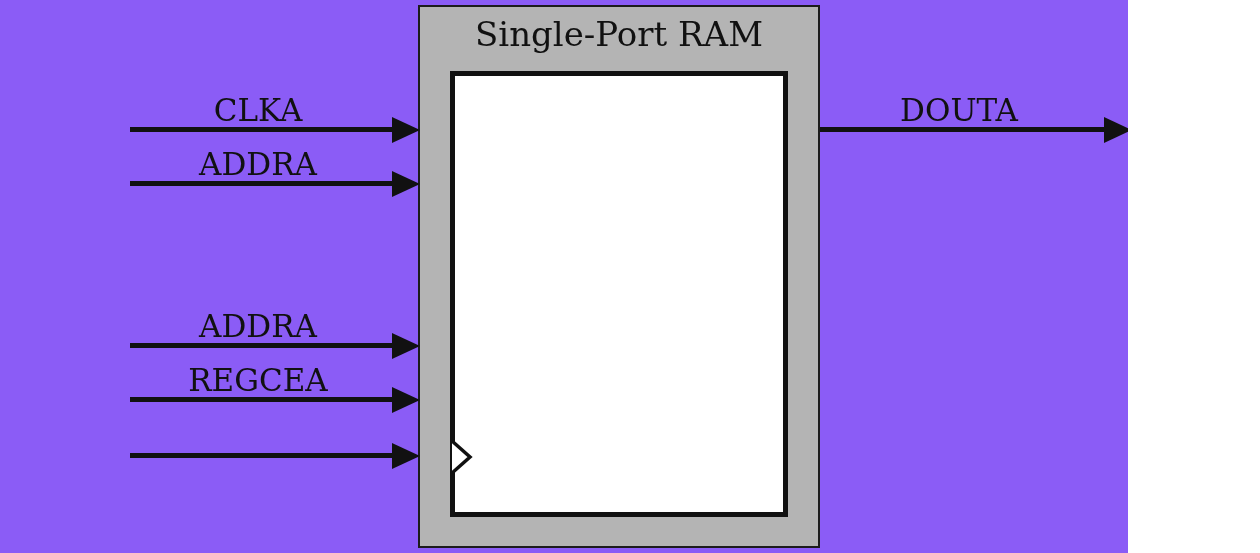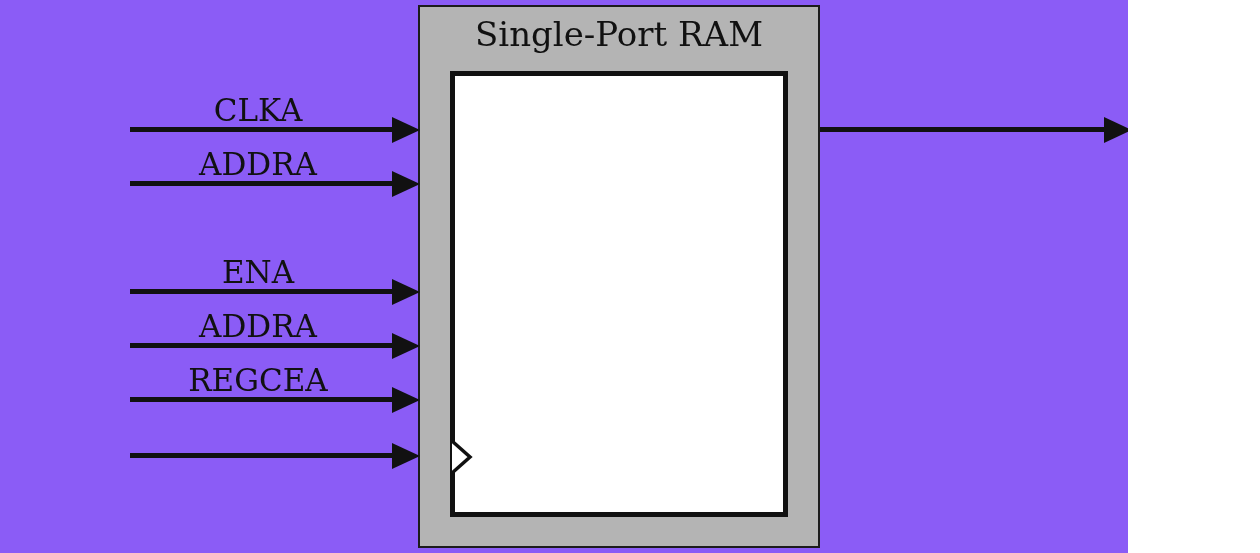--- a/index.html
+++ b/index.html
@@ -108,38 +108,34 @@
   <div class="sig-row in-row" style="top:92px">
     <div class="label">CLKA</div>
     <div class="wire"></div>
     <div class="head"></div>
   </div>
   <div class="sig-row in-row" style="top:146px">
     <div class="label">ADDRA</div>
     <div class="wire"></div>
     <div class="head"></div>
   </div>
-  <div class="sig-row in-row" style="top:254px">
-    <div class="label">ENA</div>
-    <div class="wire"></div>
-    <div class="head"></div>
-  </div>
   <div class="sig-row in-row" style="top:308px">
     <div class="label">ADDRA</div>
     <div class="wire"></div>
     <div class="head"></div>
   </div>
   <div class="sig-row in-row" style="top:362px">
     <div class="label">REGCEA</div>
     <div class="wire"></div>
     <div class="head"></div>
   </div>
   <div class="sig-row in-row" style="top:418px">
     <div class="wire"></div>
     <div class="head"></div>
   </div>
 
   <div class="sig-row out-row" style="top:92px">
+    <div class="label">DOUTA</div>
     <div class="wire"></div>
     <div class="head"></div>
   </div>
 
 </div>
 
 </body></html>

